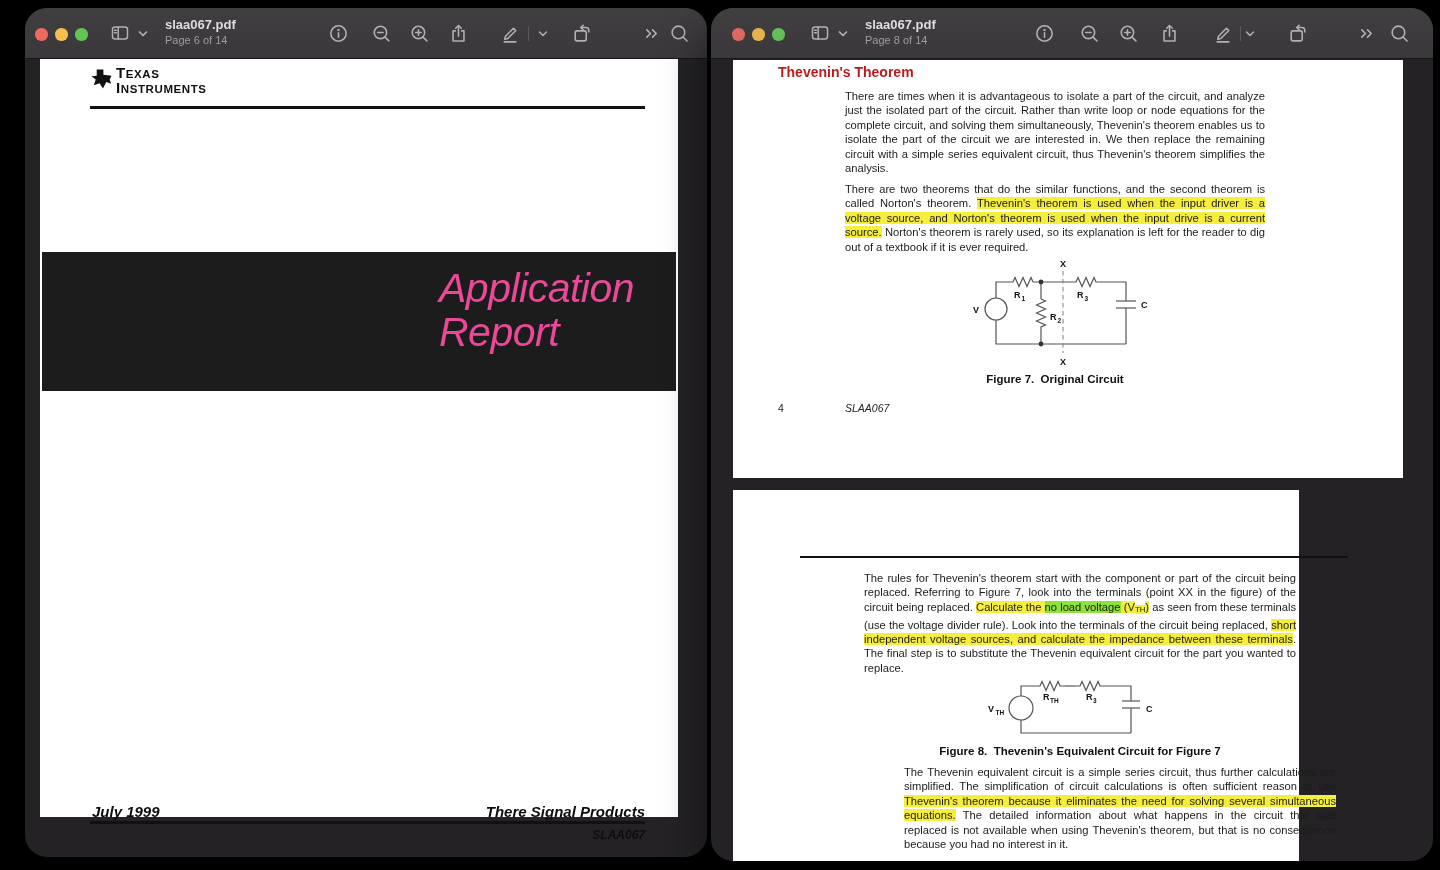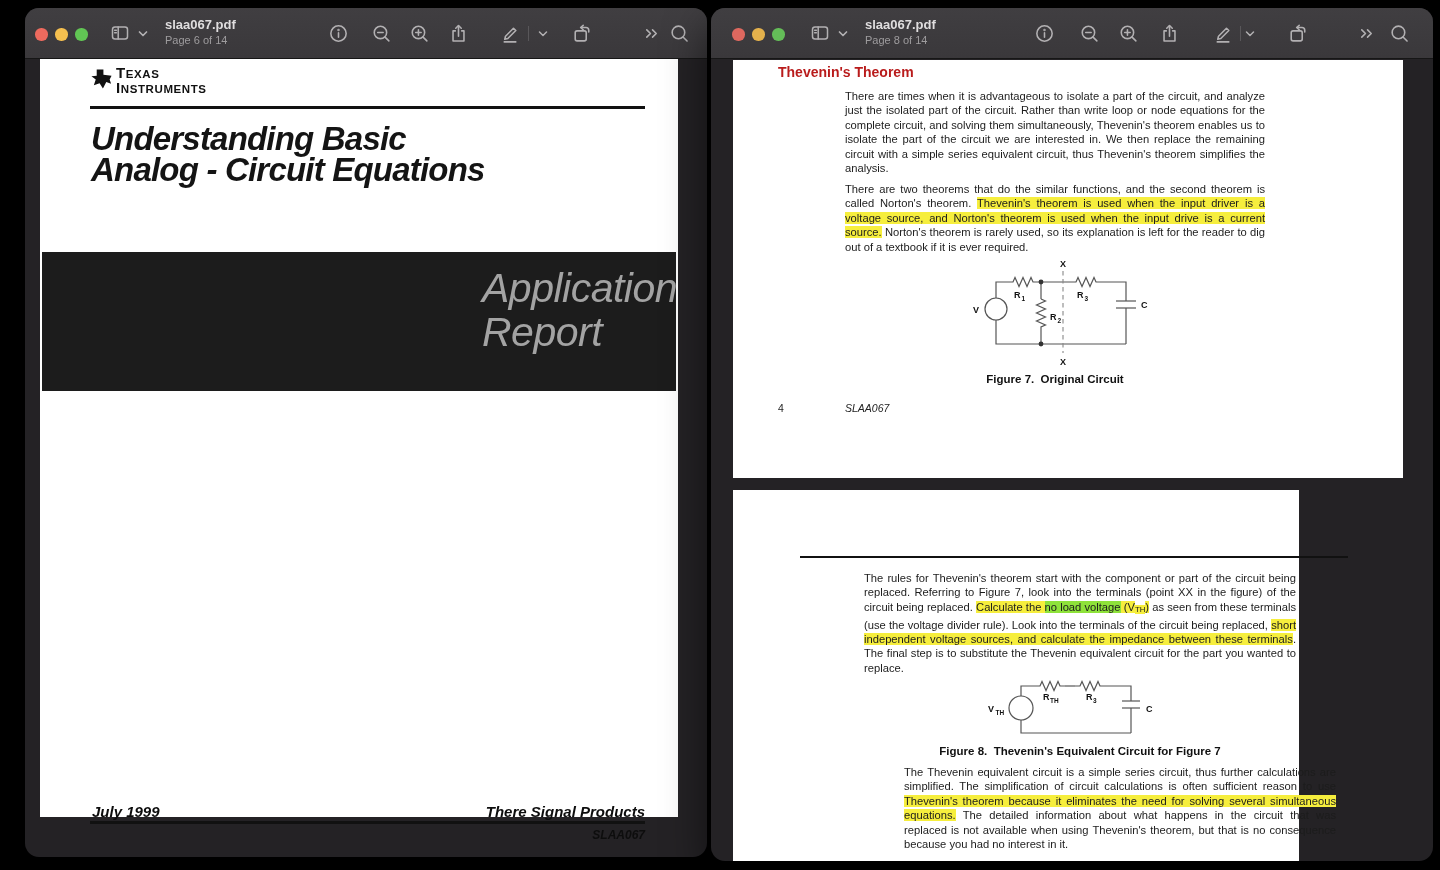--- a/index.html
+++ b/index.html
@@ -1,19 +1,19 @@
 <!DOCTYPE html>
 <html><head>
 <meta charset="utf-8">
 <style>
   * { margin:0; padding:0; box-sizing:border-box; }
   html,body { width:1440px; height:870px; background:#000; overflow:hidden;
               font-family:"Liberation Sans","DejaVu Sans",sans-serif; }
 
-  .window { position:absolute; top:8px; border-radius:14px; overflow:hidden;
+  .window { position:absolute; top:8px; border-radius:22px; overflow:hidden;
             background:#242225; box-shadow:0 18px 45px rgba(0,0,0,.65); }
   .window.lw { left:25px;  width:682px; height:849px; }
   .window.rw { left:711px; width:722px; height:853px; }
 
   
   .titlebar { position:relative; height:51px; background:linear-gradient(#403e41,#3a383b);
               border-bottom:1px solid #161616; }
   .lights { position:absolute; top:20px; display:flex; gap:7.5px; }
   .lw .lights { left:10px; } .rw .lights { left:21px; }
   .light { width:12.5px; height:12.5px; border-radius:50%; }
@@ -52,22 +52,22 @@
   .brand { position:absolute; left:50px; top:7px; display:flex; align-items:flex-start; }
   .brand svg { width:23px; height:22px; margin-top:2px; }
   .brand .btxt { margin-left:3px; font-weight:bold; letter-spacing:.6px; color:#111; }
   .brand .btxt div { font-size:11.5px; line-height:13px; }
   .brand .btxt div::first-letter { font-size:15px; }
   .rule { position:absolute; background:#111; height:2.5px; }
   .cover-rule1 { left:50px; top:47px; width:555px; }
   .cover-title { position:absolute; left:51px; top:64px; font-size:33px; line-height:31px;
                  font-weight:bold; font-style:italic; letter-spacing:-.8px; color:#141414; }
   .banner { position:absolute; left:2px; right:2px; top:193px; height:139px; background:#1c1c1c; }
-  .banner-text { position:absolute; left:397px; top:14px; color:#a3a3a3; font-style:italic;
-                 font-size:41px; line-height:44px; letter-spacing:-.5px; font-weight:400;margin-left:43px; }
+  .banner-text { position:absolute; left:397px; top:14px; color:#ec4899; font-style:italic;
+                 font-size:41px; line-height:44px; letter-spacing:-.5px; font-weight:400; }
   .cover-date { position:absolute; left:52px; top:744px; font-size:15px; font-weight:bold; font-style:italic; }
   .cover-div  { position:absolute; right:33px; top:744px; font-size:15px; font-weight:bold; font-style:italic; }
   .cover-rule2 { left:50px; top:762px; width:555px; }
   .cover-doc { position:absolute; right:33px; top:769px; font-size:12px; font-weight:bold; font-style:italic; }
 
   
   .heading { position:absolute; left:45px; top:4px; font-size:14px; font-weight:bold; color:#b91c1c; }
   .para { position:absolute; font-size:11.2px; line-height:14.4px; text-align:justify; color:#1c1c1c; }
   .page4 .para { left:112px; width:420px; }
   .page5 .para { left:131px; width:432px; }
@@ -189,24 +189,20 @@
     <div class="brand">
       <svg viewBox="0 0 24 22">
         <path fill="#111" d="M7 1 L14 1 L14 6.5 L22.5 7.5 L20.5 11.5 L22 16 L17 14 L13.5 21 L10 15.5 L4 17.5 L6 11.5 L1.5 8 L7 7.5 Z"></path>
       </svg>
       <div class="btxt">
         <div>TEXAS</div>
         <div>INSTRUMENTS</div>
       </div>
     </div>
     <div class="rule cover-rule1"></div>
-    <div class="cover-title">
-      <div>Understanding Basic</div>
-      <div>Analog - Circuit Equations</div>
-    </div>
     <div class="banner">
       <div class="banner-text">
         <div>Application</div>
         <div>Report</div>
       </div>
     </div>
     <div class="cover-date">July 1999</div>
     <div class="cover-div">There Signal Products</div>
     <div class="rule cover-rule2"></div>
     <div class="cover-doc">SLAA067</div>

